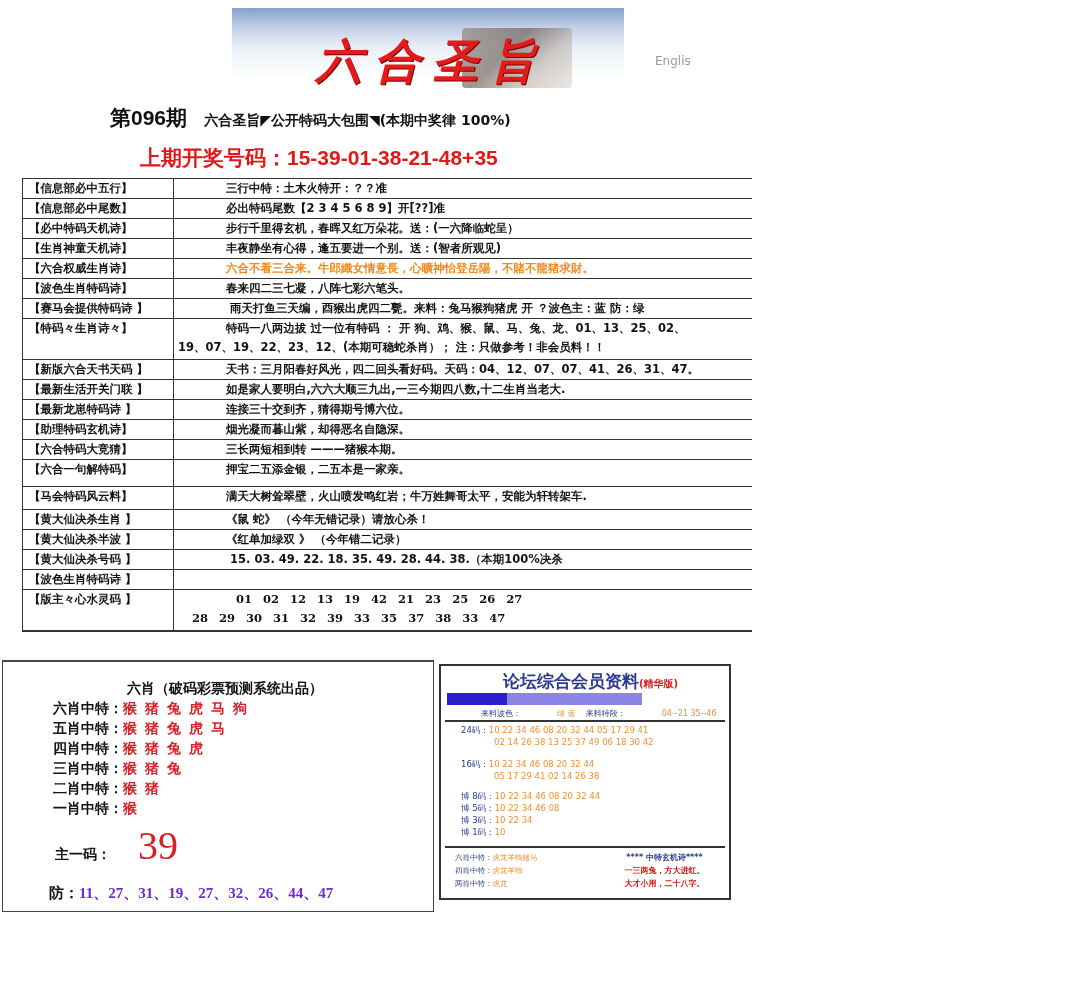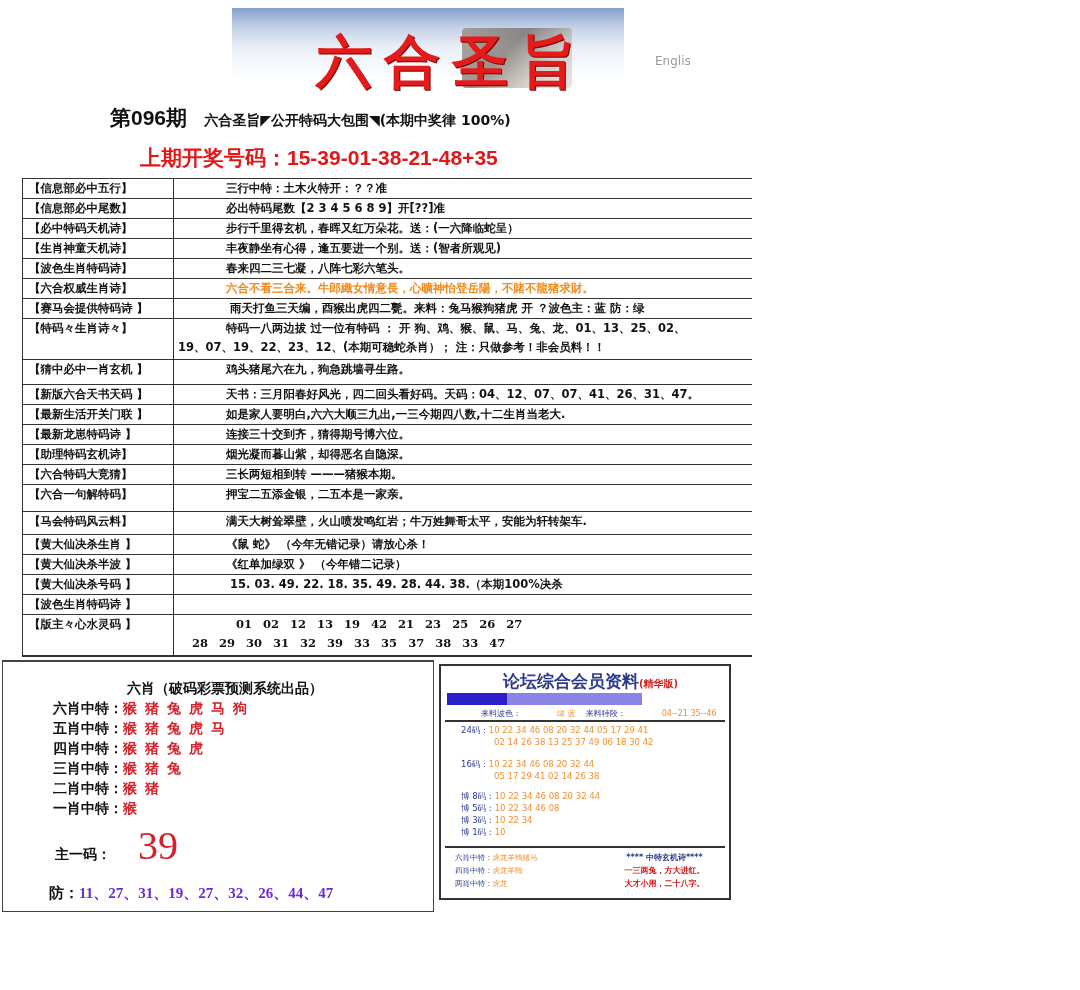--- a/index.html
+++ b/index.html
@@ -7,21 +7,21 @@
          font-family: "DejaVu Sans", sans-serif; color: #111; }
 
   
   .banner { position: absolute; left: 232px; top: 8px; width: 392px; height: 88px; overflow: hidden; }
   .banner-bg { position: absolute; left: 0; top: 0; width: 392px; height: 88px;
     background: linear-gradient(180deg, #6f8fc2 0%, #b8c8e2 22%, #e6edf6 45%, #ffffff 80%); opacity: .85; }
   .banner-photo { position: absolute; left: 230px; top: 20px; width: 110px; height: 60px;
     background: linear-gradient(135deg, #8a7a6c, #5b4e46 40%, #b9b1a8 70%, #dcd6d0);
     opacity: .6; border-radius: 4px; }
   .banner-title { position: absolute; left: 84px; top: 14px; font-family: "DejaVu Serif", serif;
-    font-size: 56px; font-weight: bold; color: #e41b1b; letter-spacing: 12px;
+    font-size: 46px; font-weight: bold; font-style: italic; color: #e41b1b; letter-spacing: 12px;
     text-shadow: 1px 1px 0 #7a0000; line-height: 78px; }
   .engl { position: absolute; left: 655px; top: 54px; font-size: 12px; color: #9a9a9a; }
 
   .issue { position: absolute; left: 110px; top: 104px; }
   .issue-no { font-size: 21px; font-weight: bold; font-family: "Liberation Sans", sans-serif; }
   .issue-desc { font-size: 14px; font-weight: bold; margin-left: 12px; }
   .last-draw { position: absolute; left: 140px; top: 144px; font-size: 21px; font-weight: bold;
     color: #e01818; font-family: "Liberation Sans", sans-serif; }
 
   
@@ -92,42 +92,38 @@
     </div>
   <div class="row">
       <div class="lbl">【必中特码天机诗】</div>
       <div class="val">步行千里得玄机，春晖又红万朵花。送：(一六降临蛇呈）</div>
     </div>
   <div class="row">
       <div class="lbl">【生肖神童天机诗】</div>
       <div class="val">丰夜静坐有心得，逢五要进一个别。送：(智者所观见)</div>
     </div>
   <div class="row">
+      <div class="lbl">【六合权威生肖诗】</div>
+      <div class="val orange">六合不看三合来。牛郎織女情意長，心曠神怡登岳陽，不賭不龍猪求財。</div>
+    </div>
+  <div class="row">
       <div class="lbl">【波色生肖特码诗】</div>
       <div class="val">春来四二三七凝，八阵七彩六笔头。</div>
-    </div>
-  <div class="row">
-      <div class="lbl">【六合权威生肖诗】</div>
-      <div class="val orange">六合不看三合来。牛郎織女情意長，心曠神怡登岳陽，不賭不龍猪求財。</div>
     </div>
   <div class="row">
       <div class="lbl">【赛马会提供特码诗 】</div>
       <div class="val" style="padding-left:56px">雨天打鱼三天编，酉猴出虎四二甏。来料：兔马猴狗猪虎 开 ？波色主：蓝 防：绿</div>
     </div>
   <div class="row" style="height:40px">
     <div class="lbl">【特码々生肖诗々】</div>
     <div class="val">
       <span>特码一八两边拔  过一位有特码 ： 开 狗、鸡、猴、鼠、马、兔、龙、01、13、25、02、</span>
       <span class="cont">19、07、19、22、23、12、(本期可稳蛇杀肖）；  注：只做参考！非会员料！！</span>
     </div>
   </div>
-  <div class="row" style="height:24px">
-      <div class="lbl">【猜中必中一肖玄机 】</div>
-      <div class="val">鸡头猪尾六在九，狗急跳墙寻生路。</div>
-    </div>
   <div class="row">
       <div class="lbl">【新版六合天书天码 】</div>
       <div class="val">天书：三月阳春好风光，四二回头看好码。天码：04、12、07、07、41、26、31、47。</div>
     </div>
   <div class="row">
       <div class="lbl">【最新生活开关门联 】</div>
       <div class="val">如是家人要明白,六六大顺三九出,一三今期四八数,十二生肖当老大.</div>
     </div>
   <div class="row">
       <div class="lbl">【最新龙崽特码诗 】</div>

